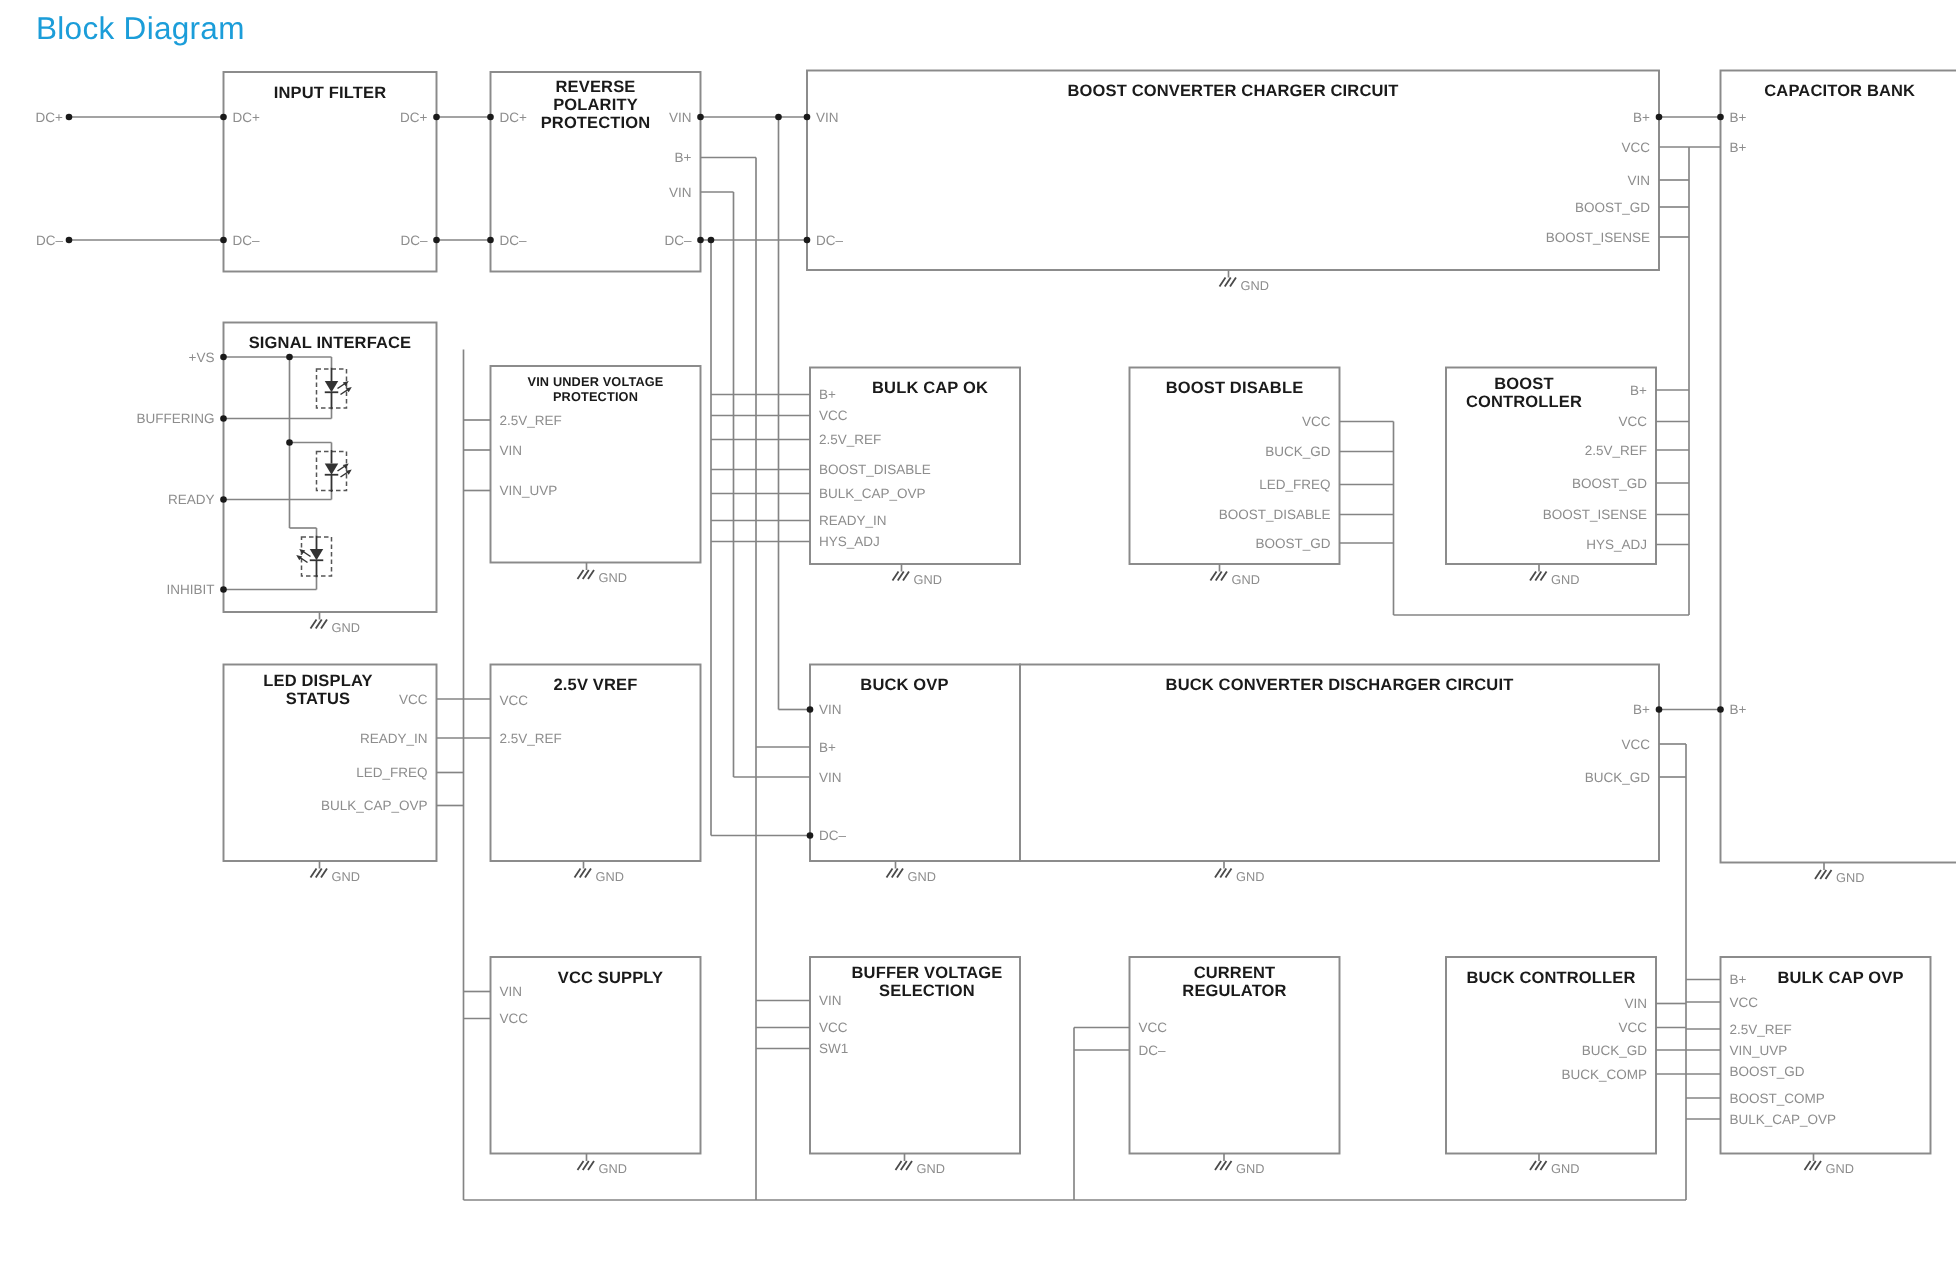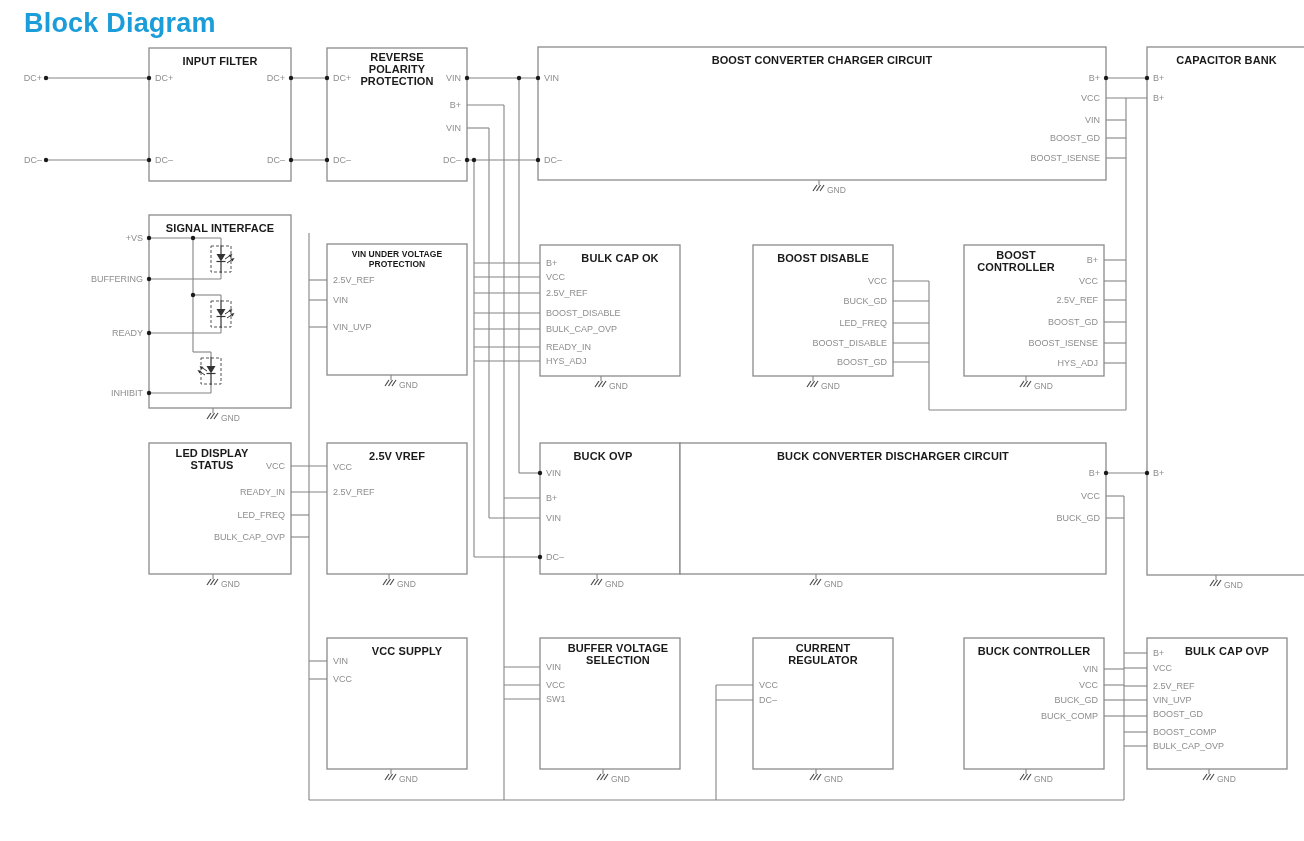--- a/index.html
+++ b/index.html
@@ -1,17 +1,17 @@
 <!DOCTYPE html>
 <html><head>
 <meta charset="utf-8">
 <style>
   html,body{margin:0;padding:0;background:#ffffff;width:1304px;height:841px;overflow:hidden;}
   body{font-family:"Liberation Sans",sans-serif;position:relative;}
-  h1.page-title{position:absolute;left:24px;top:8px;margin:0;font-size:27px;font-weight:bold;letter-spacing:0.2px;}
+  h1.page-title{position:absolute;left:24px;top:8px;margin:0;font-size:21px;font-weight:normal;letter-spacing:0.2px;}
   .diagram-wrap{position:absolute;left:0;top:0;width:1304px;height:841px;padding-left:16px;}
   svg text{font-family:"Liberation Sans",sans-serif;}
 </style>
 </head>
 <body>
 
 <h1 class="page-title" style="color: rgb(27, 157, 217);">Block Diagram</h1>
 
 <div class="diagram-wrap">
   <svg id="diagram-svg" width="1304" height="841" viewBox="0 0 1304 841">

